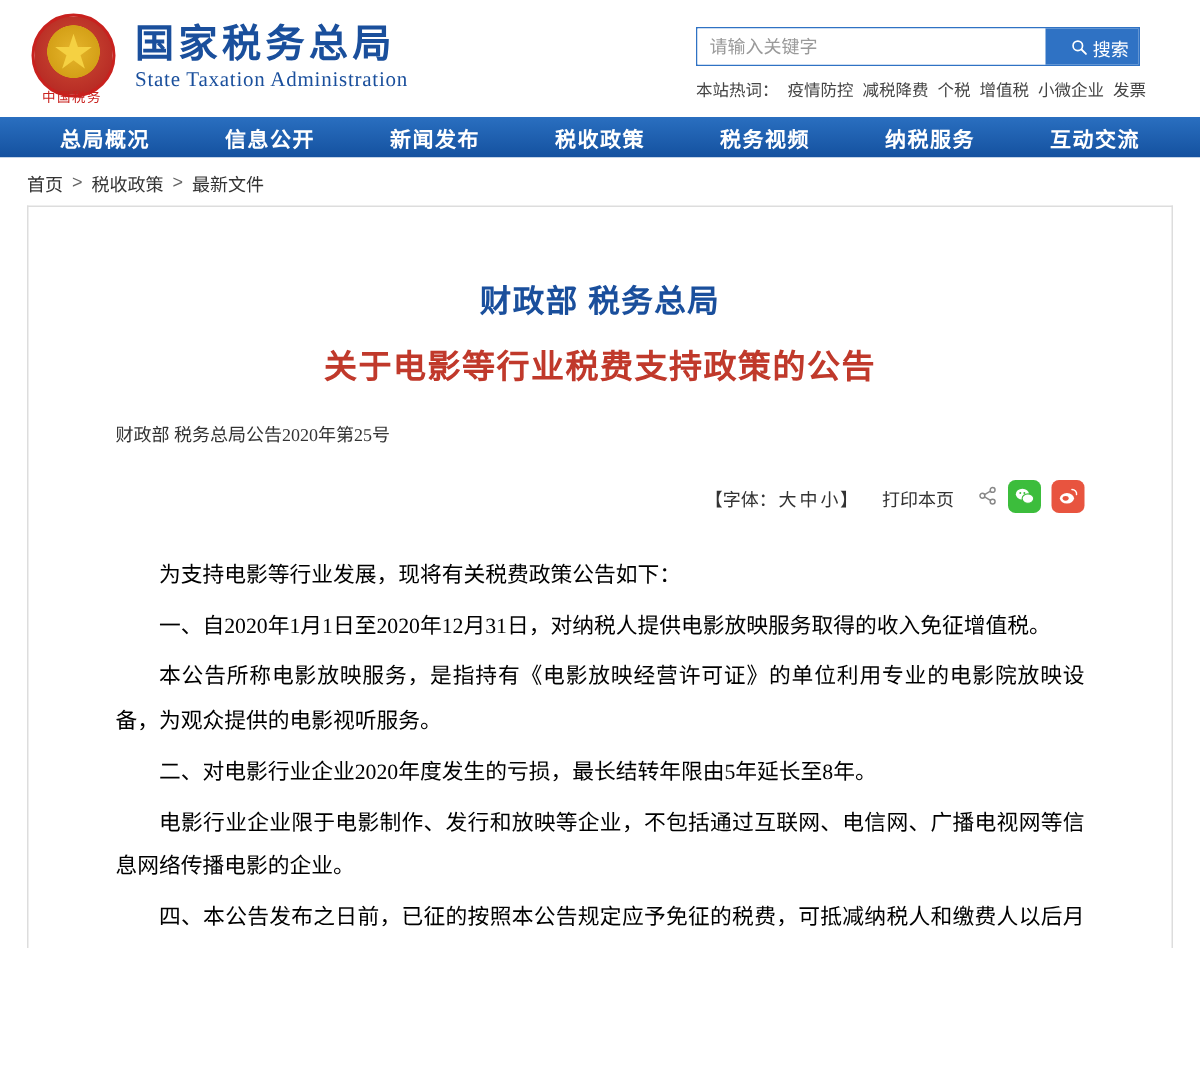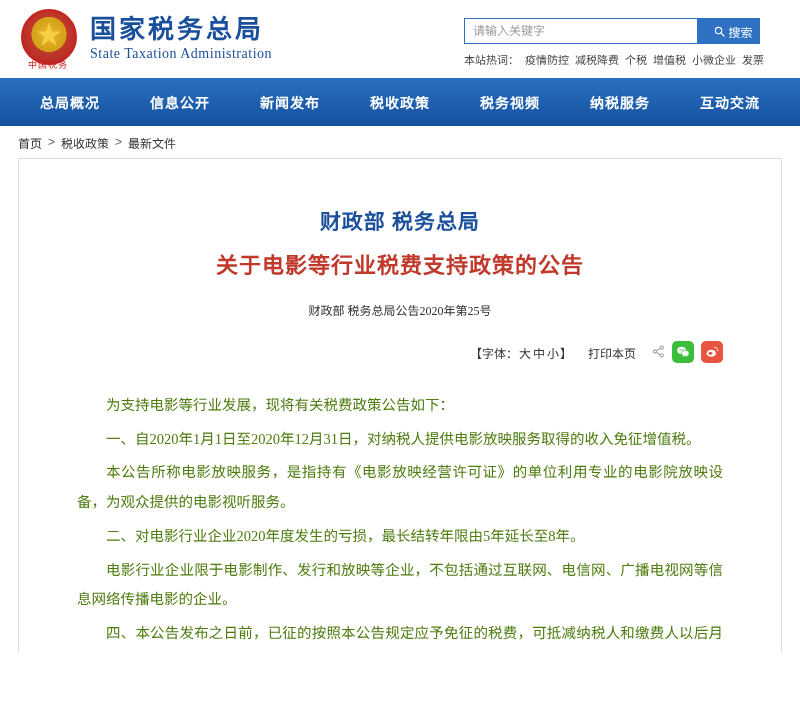--- a/index.html
+++ b/index.html
@@ -117,21 +117,21 @@
   .hot-label { color: #444; }
   .hot-word {
     color: #444;
     margin-left: 6px;
     text-decoration: none;
     cursor: pointer;
   }
 
   
   .nav {
-    height: 48px;
+    height: 27px;
     background: #1a5fb4;
     background: linear-gradient(#2a6fc0, #14519f);
     display: flex;
     align-items: stretch;
     justify-content: center;
   }
   .nav-item {
     flex: 0 0 auto;
     width: 110px;
     color: #ffffff;
@@ -185,21 +185,21 @@
   .doc-title {
     text-align: center;
     font-size: 22px;
     font-weight: bold;
     color: #c0392b;
     font-family: "Liberation Serif", serif;
     margin-top: 12px;
     letter-spacing: 1px;
   }
   .doc-number {
-    text-align: center;
+    text-align: left;
     font-size: 12px;
     color: #333;
     margin-top: 22px;
     font-family: "Liberation Serif", serif;
   }
 
   .toolbar {
     display: flex;
     align-items: center;
     justify-content: flex-end;
@@ -241,21 +241,21 @@
     color: #fff;
     font-size: 12px;
   }
   .ico-wechat { background: #3cbd3c; }
   .ico-weibo  { background: #e8543f; }
 
   .body-text {
     margin-top: 28px;
     font-size: 14.5px;
     line-height: 2.05;
-    color: #4d7c0f;
+    color: #000000;
     font-family: "Liberation Serif", serif;
     text-align: justify;
   }
   .body-text p { margin: 0 0 4px 0; }
   .body-text p.indent { text-indent: 2em; }
 </style>
 </head>
 <body>
 
 <div class="header">

